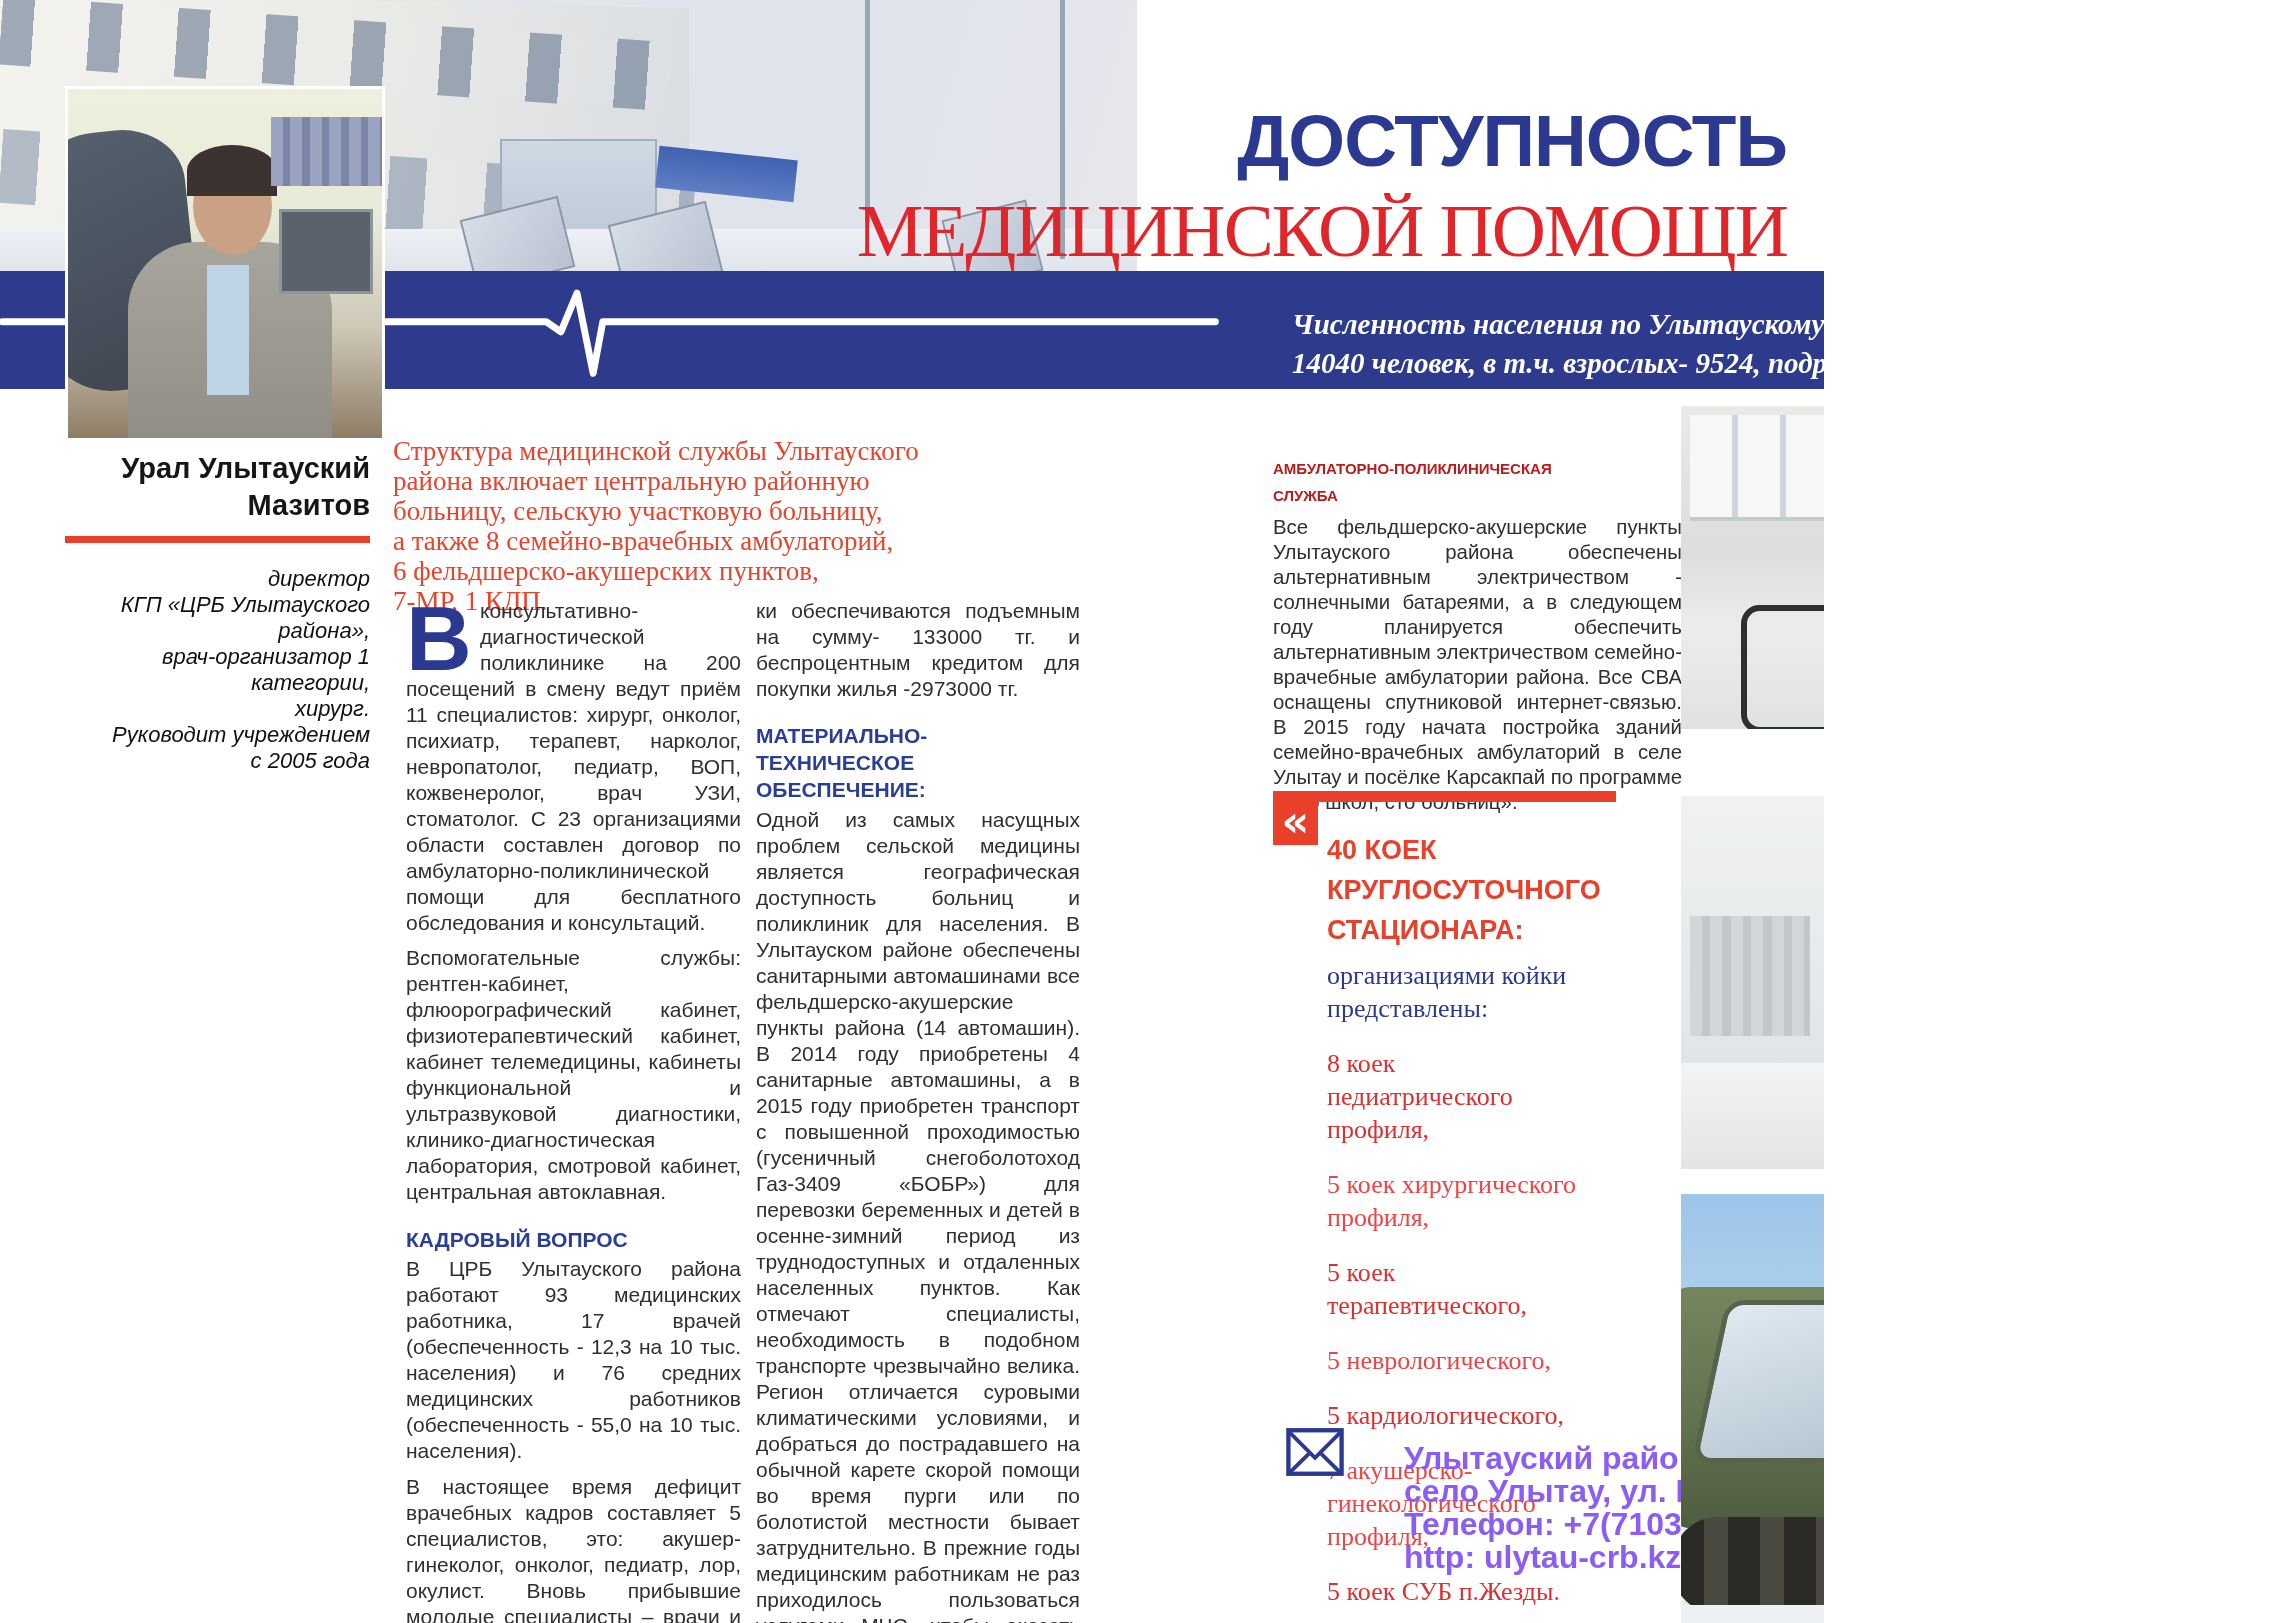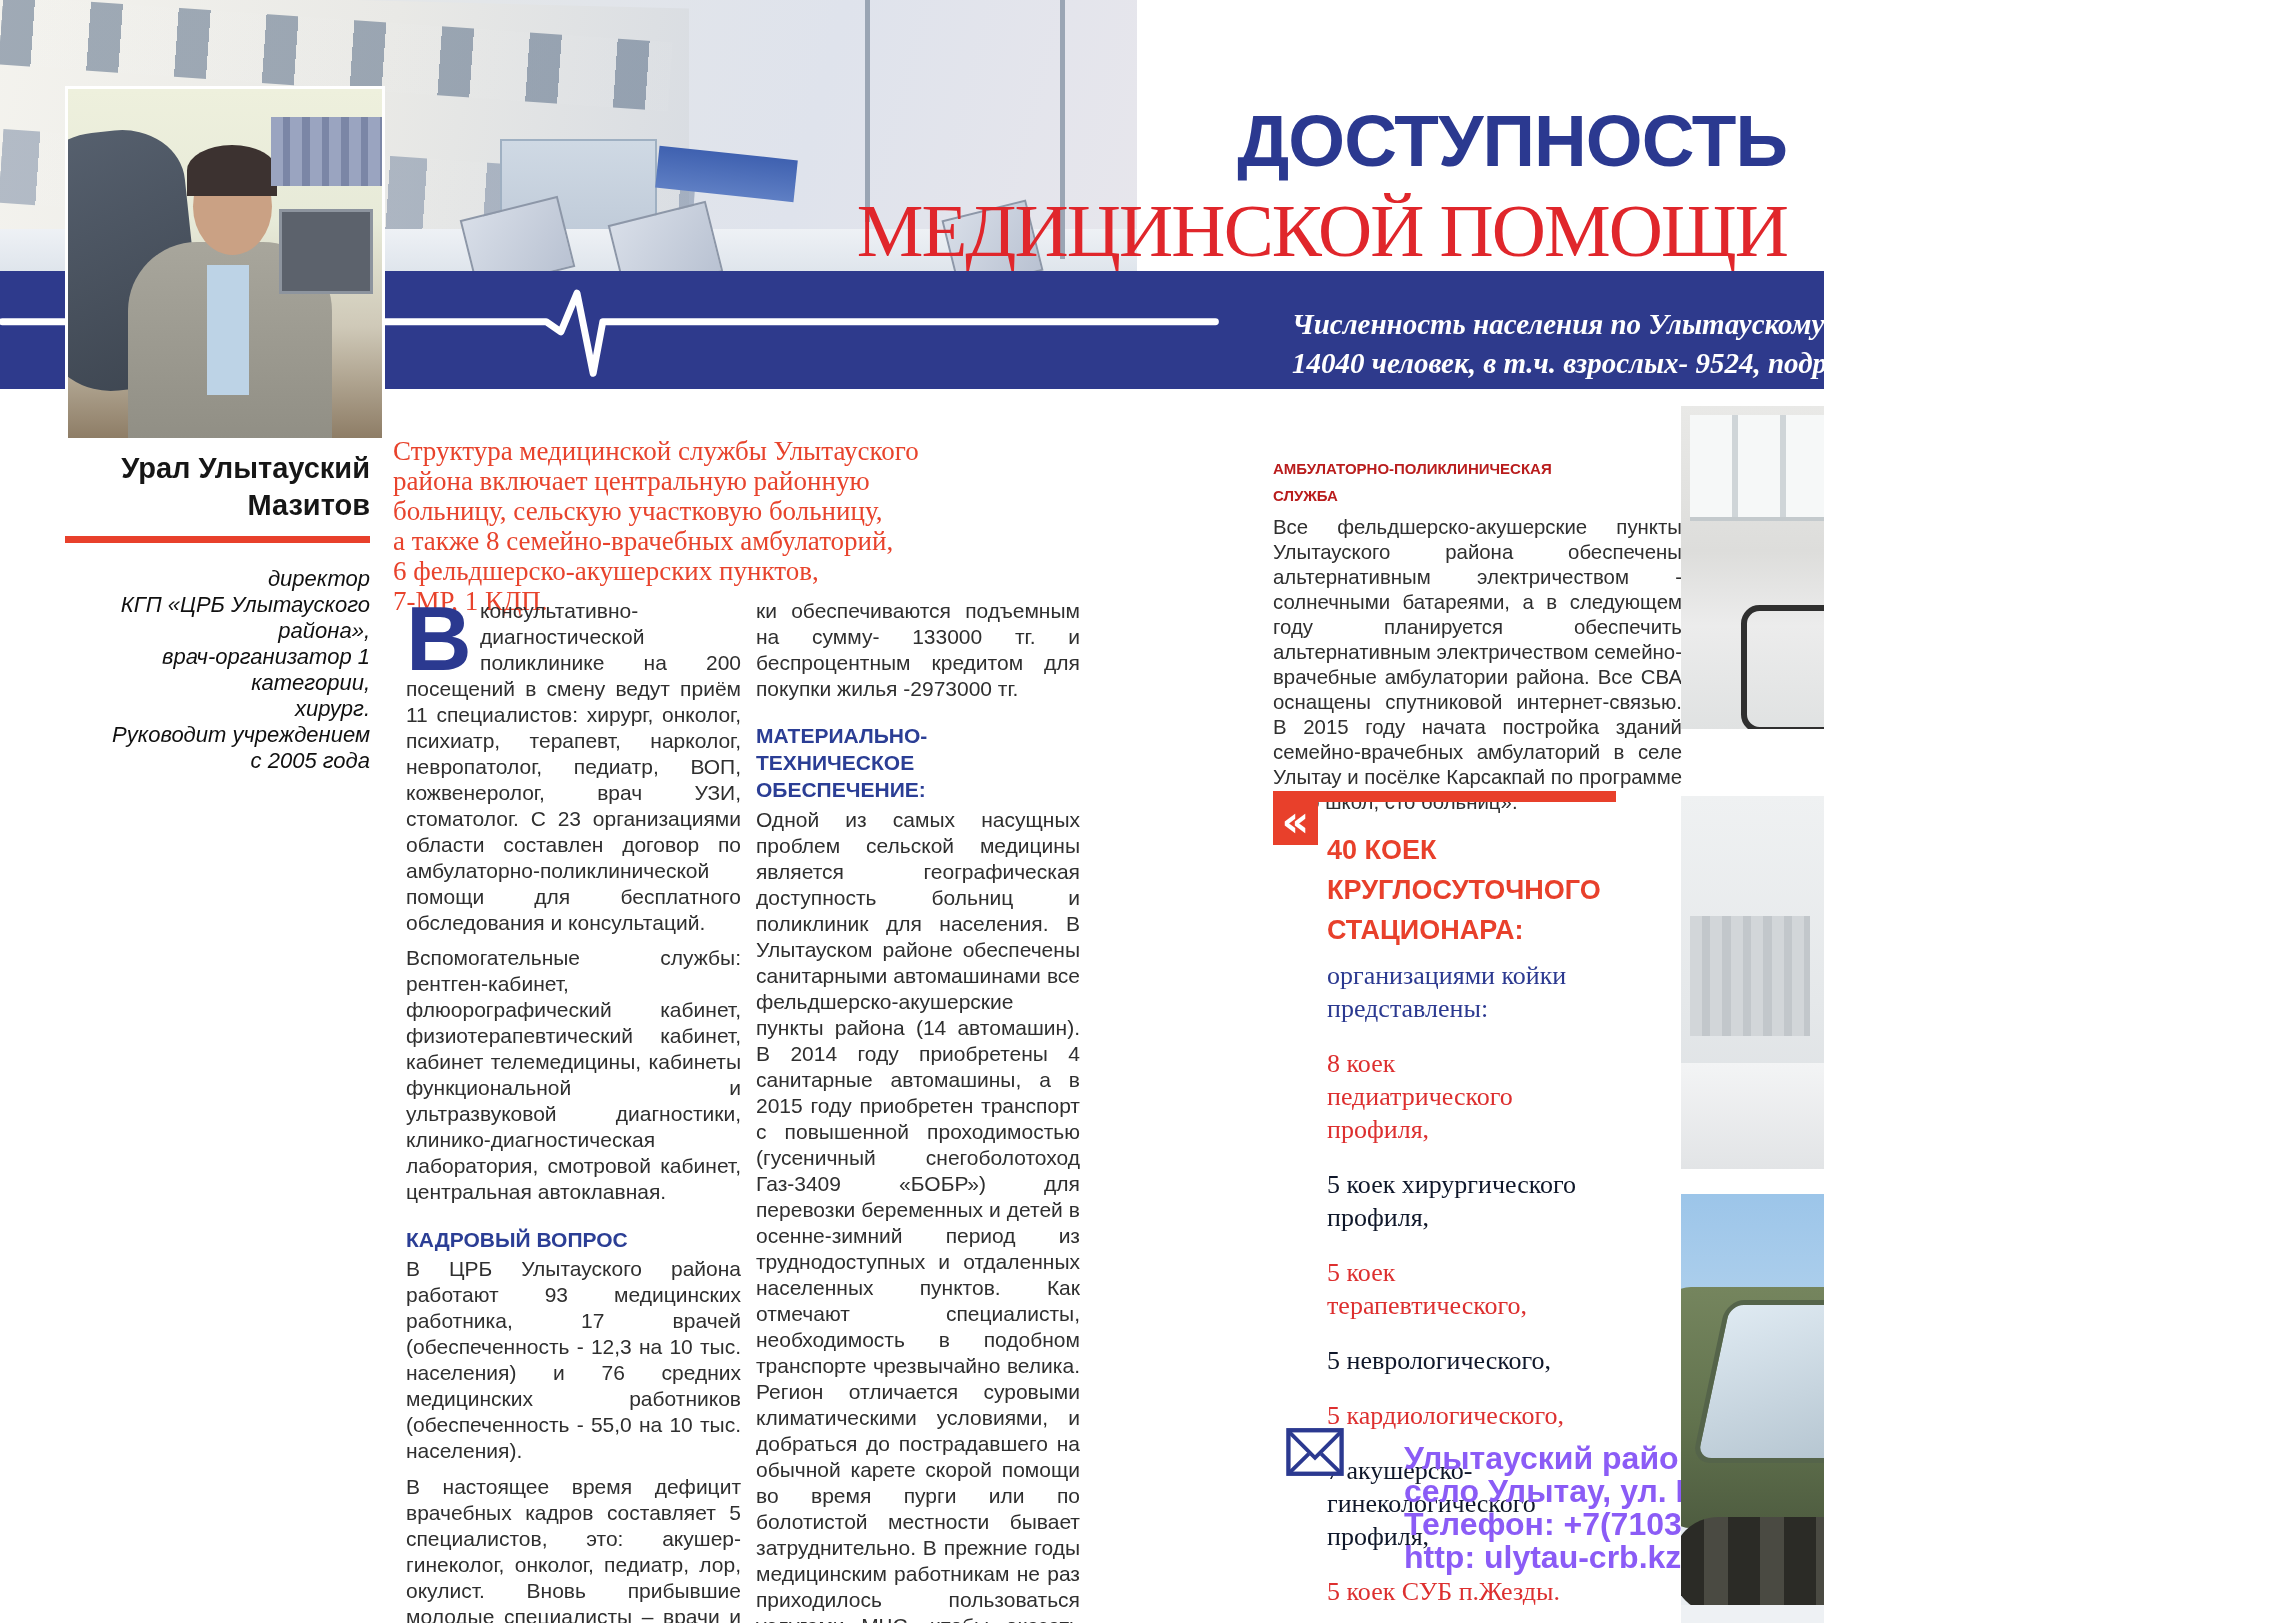--- a/index.html
+++ b/index.html
@@ -78,21 +78,21 @@
 
   
   .quote-bar{left:1273px;top:791px;width:343px;height:11px;background:#e8402b;}
   .quote-mark{left:1273px;top:802px;width:45px;height:43px;background:#e8402b;color:#ffffff;
     font-family:"DejaVu Sans",sans-serif;font-weight:bold;font-size:43px;line-height:39px;text-align:center;}
   .quote-h{left:1327px;top:807px;width:352px;color:#e8402b;font-weight:bold;font-size:27px;line-height:40px;}
   .quote-body{left:1327px;top:936px;width:370px;font-family:"Liberation Serif",serif;font-size:26px;line-height:33px;}
   .q-lead{color:#2b3990;}
   .q-item{margin-top:22px;}
   .q-red{color:#dd2f2f;}
-  .q-blue{color:#0f172a;}
+  .q-blue{color:#ef4444;}
 
   
   .contact-icon{left:1286px;top:1426px;width:58px;height:52px;}
   .contact-text{left:1404px;top:1419px;width:509px;font-weight:bold;font-size:32px;line-height:33px;color:#8b5cf6;}
 
   
   .photo-telemed{left:1681px;top:406px;width:593px;height:323px;overflow:hidden;
     background:linear-gradient(180deg,#e9e9e7 0%,#dddddb 45%,#ececec 68%,#e0e2e2 100%);}
   .tm-window{position:absolute;left:9.3px;top:9.3px;width:259px;height:102px;
     background:repeating-linear-gradient(90deg,#f6f8f8 0 42px,#cfd5d8 42px 48px);border-bottom:4.6px solid #c4cacd;}

